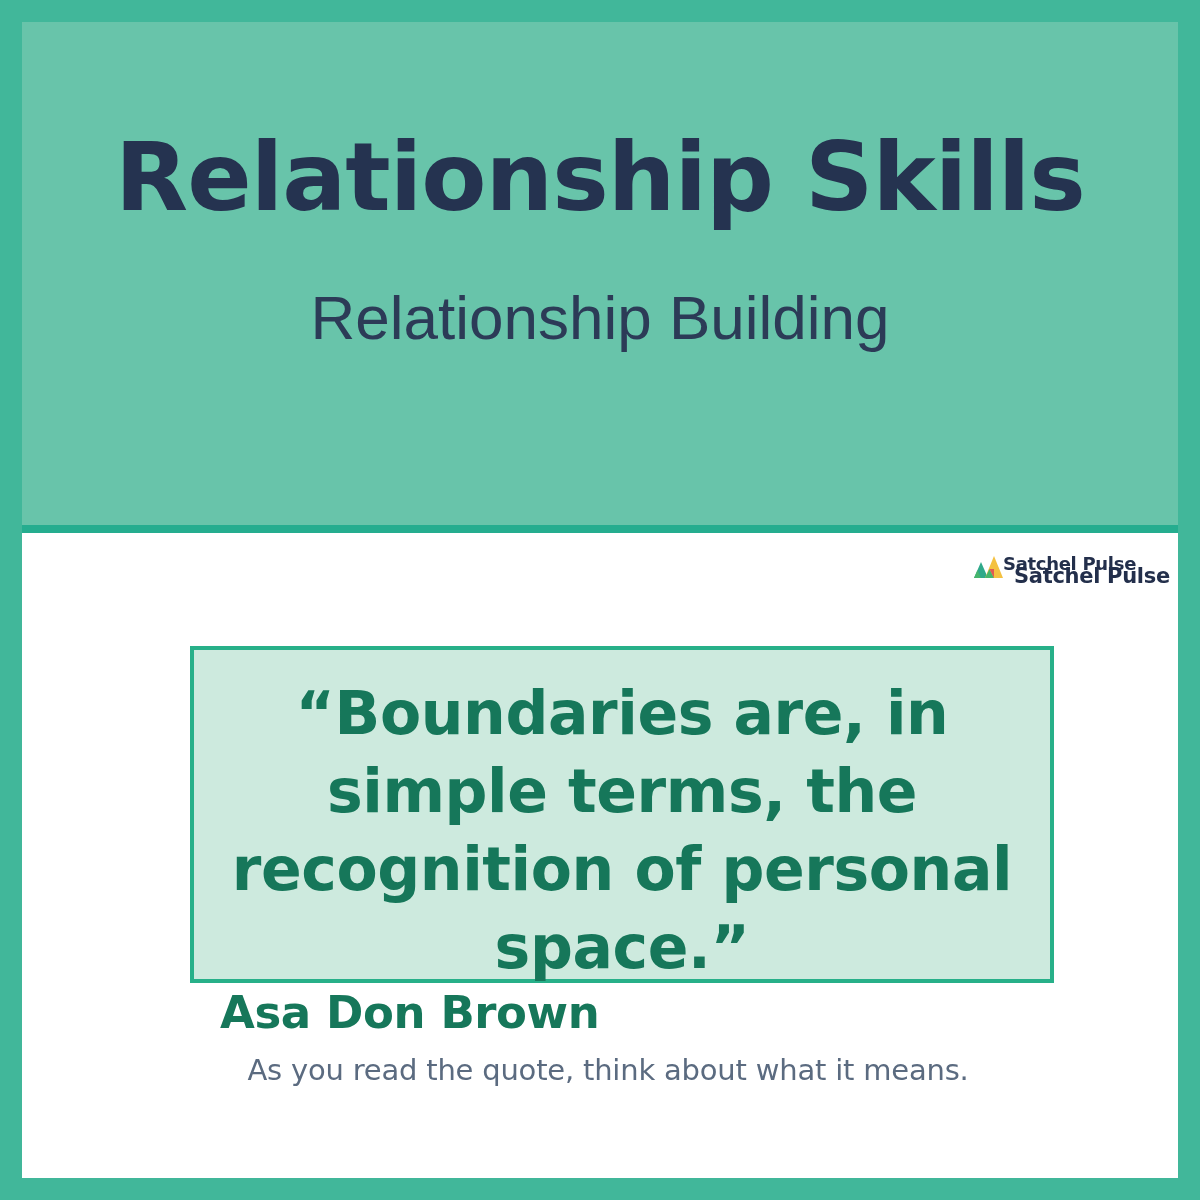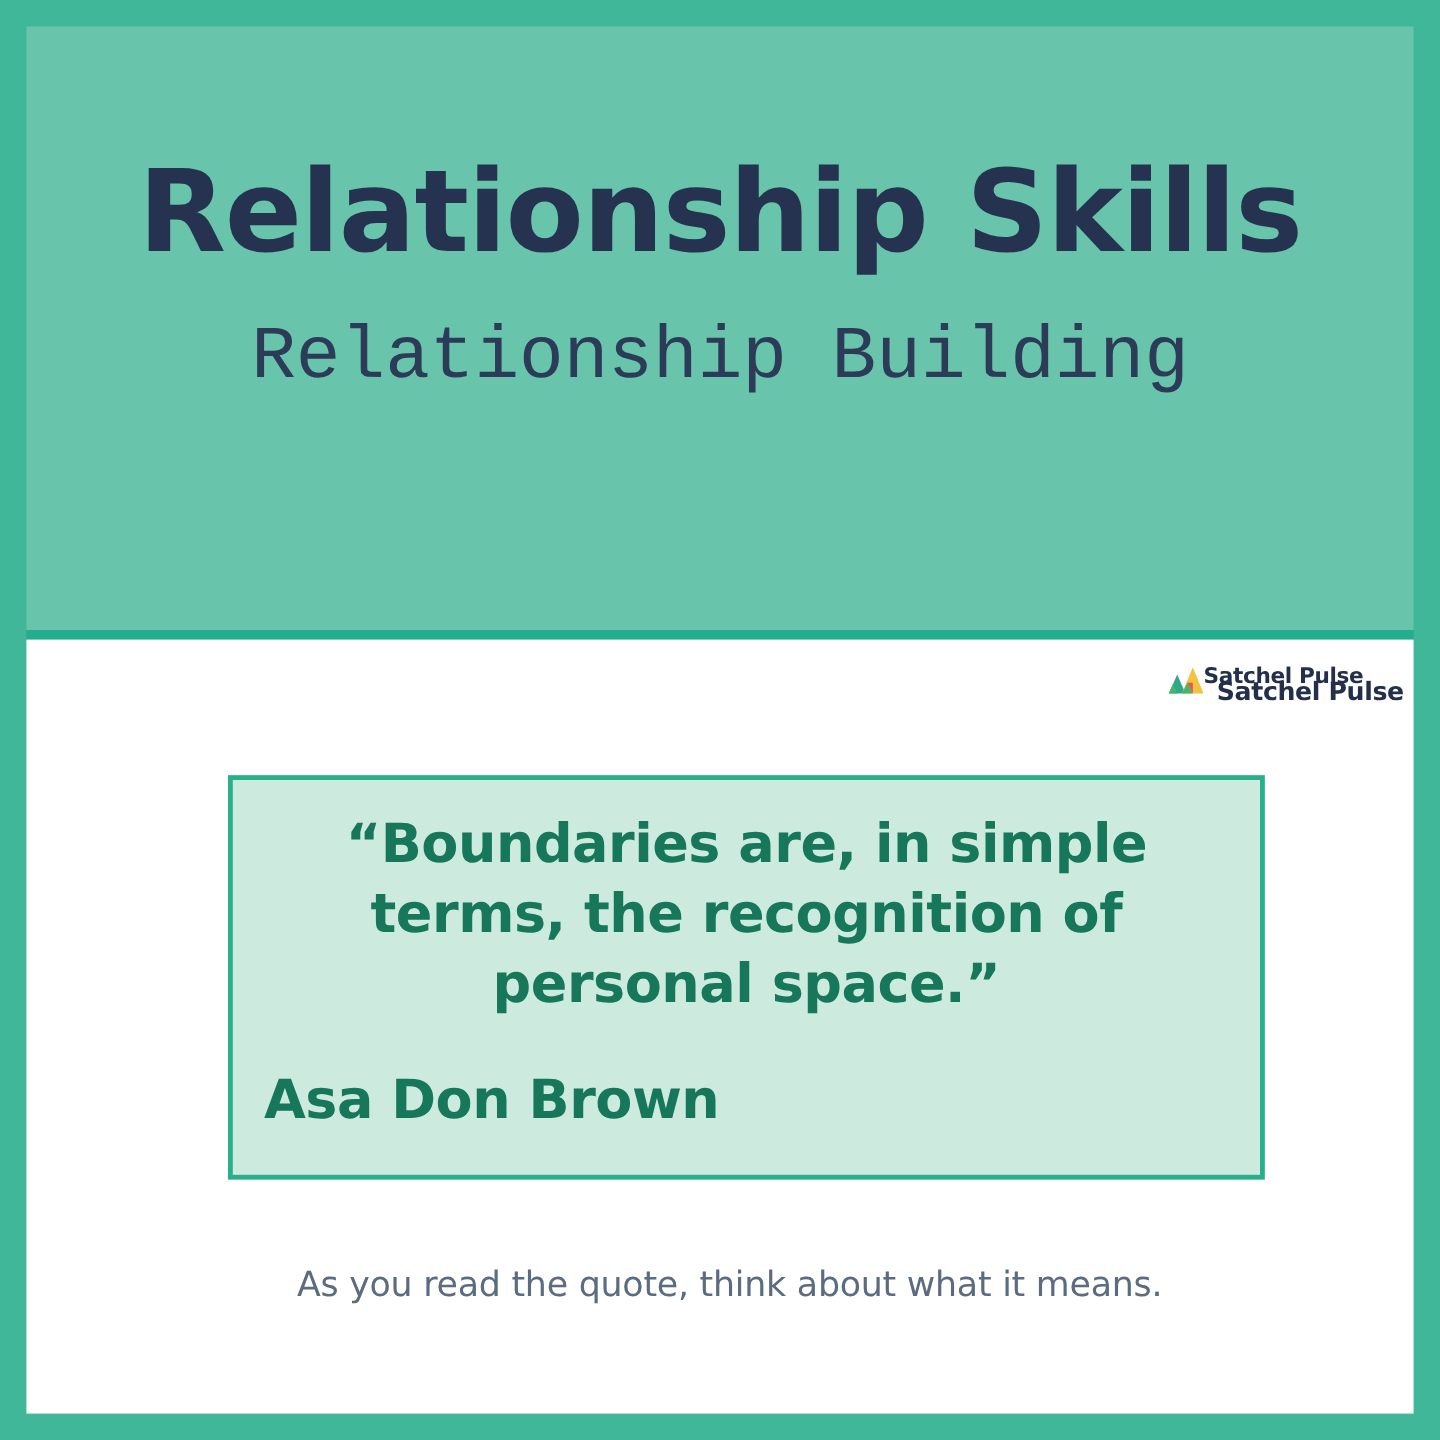--- a/index.html
+++ b/index.html
@@ -42,22 +42,22 @@
     font-size: 95px;
     font-weight: 700;
     color: #253350;
     letter-spacing: -1px;
     line-height: 1.0;
     text-align: center;
     white-space: nowrap;
   }
 
   #subtitle-text {
-    margin-top: 42px;
-    font-family: Liberation Mono, monospace;
+    margin-top: 62px;
+    font-family: Liberation Sans, sans-serif;
     font-size: 62px;
     font-weight: 400;
     color: #2c3b57;
     line-height: 1.0;
     text-align: center;
     white-space: nowrap;
   }
 
   
   #header-divider {
@@ -124,21 +124,21 @@
     background: #cdeade;
     border: 4px solid #27b089;
     box-sizing: border-box;
     padding: 24px 26px 18px 26px;
     display: flex;
     flex-direction: column;
   }
 
   #quote-text {
     font-family: "DejaVu Sans", sans-serif;
-    font-size: 45px;
+    font-size: 60px;
     font-weight: 700;
     color: #16775a;
     text-align: center;
     line-height: 1.30;
     letter-spacing: -0.4px;
   }
 
   #quote-attribution {
     margin-top: auto;
     margin-bottom: 18px;

